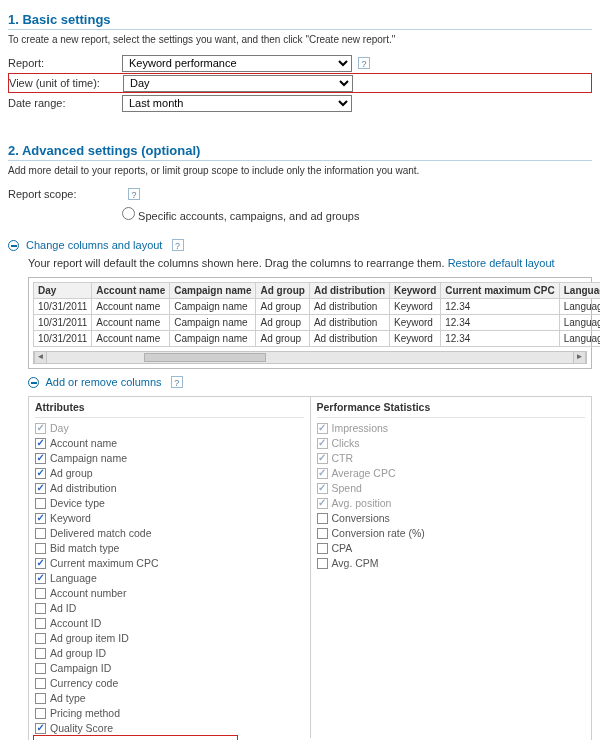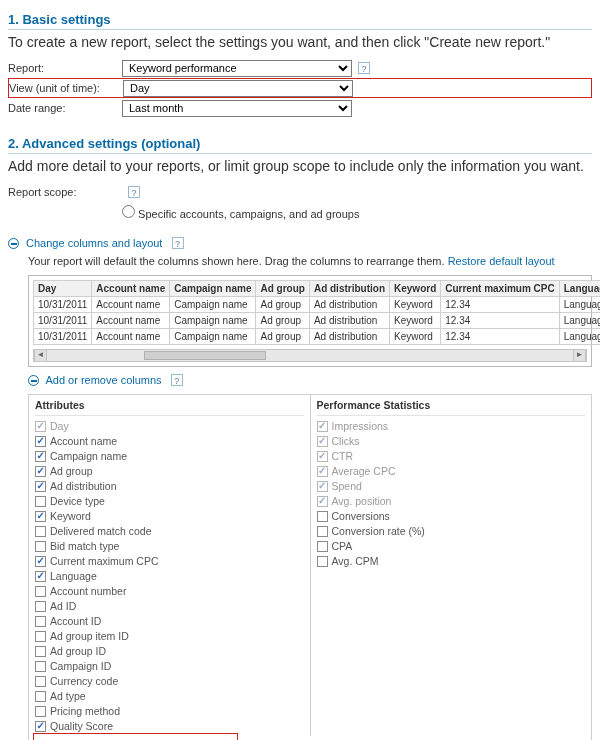--- a/index.html
+++ b/index.html
@@ -12,21 +12,21 @@
       padding: 8px 8px 10px 8px;
     }
     .sec-head {
       color: #0a6aa5;
       font-size: 13px;
       font-weight: bold;
       padding: 4px 0 2px 0;
       border-bottom: 1px solid #bcd3e2;
       margin-bottom: 4px;
     }
-    .subtxt { font-size: 14px; color: #333; margin-bottom: 8px; }
+    .subtxt { font-size: 10px; color: #333; margin-bottom: 8px; }
     .row { display: flex; align-items: center; height: 20px; }
     .lbl { width: 114px; font-size: 11px; }
     .sel {
       width: 230px; height: 17px; font-size: 11px;
       border: 1px solid #7a7a7a; padding: 0 2px; background:#fff;
     }
     .help {
       display: inline-block; width: 12px; height: 12px; line-height: 12px;
       text-align: center; font-size: 9px; color: #5b7e9c;
       border: 1px solid #9bb9cf; margin-left: 6px;
@@ -105,21 +105,21 @@
 </div>
 <div class="row redbox" style="padding:1px 0;">
   <div class="lbl">View (unit of time):</div>
   <select class="sel"><option>Day</option></select>
 </div>
 <div class="row">
   <div class="lbl">Date range:</div>
   <select class="sel"><option>Last month</option></select>
 </div>
 
-<div class="sec-head" style="margin-top:14px">2. Advanced settings (optional)</div>
+<div class="sec-head" style="margin-top:26px">2. Advanced settings (optional)</div>
 <div class="subtxt">Add more detail to your reports, or limit group scope to include only the information you want.</div>
 
 <div class="row" style="margin-top:6px">
   <div class="lbl">Report scope:</div>
   <span class="help">?</span>
 </div>
 <div class="row">
   <div class="lbl"></div>
   <label><input type="radio" name="sc" style=""> <span>Specific accounts, campaigns, and ad groups</span></label>
 </div>

